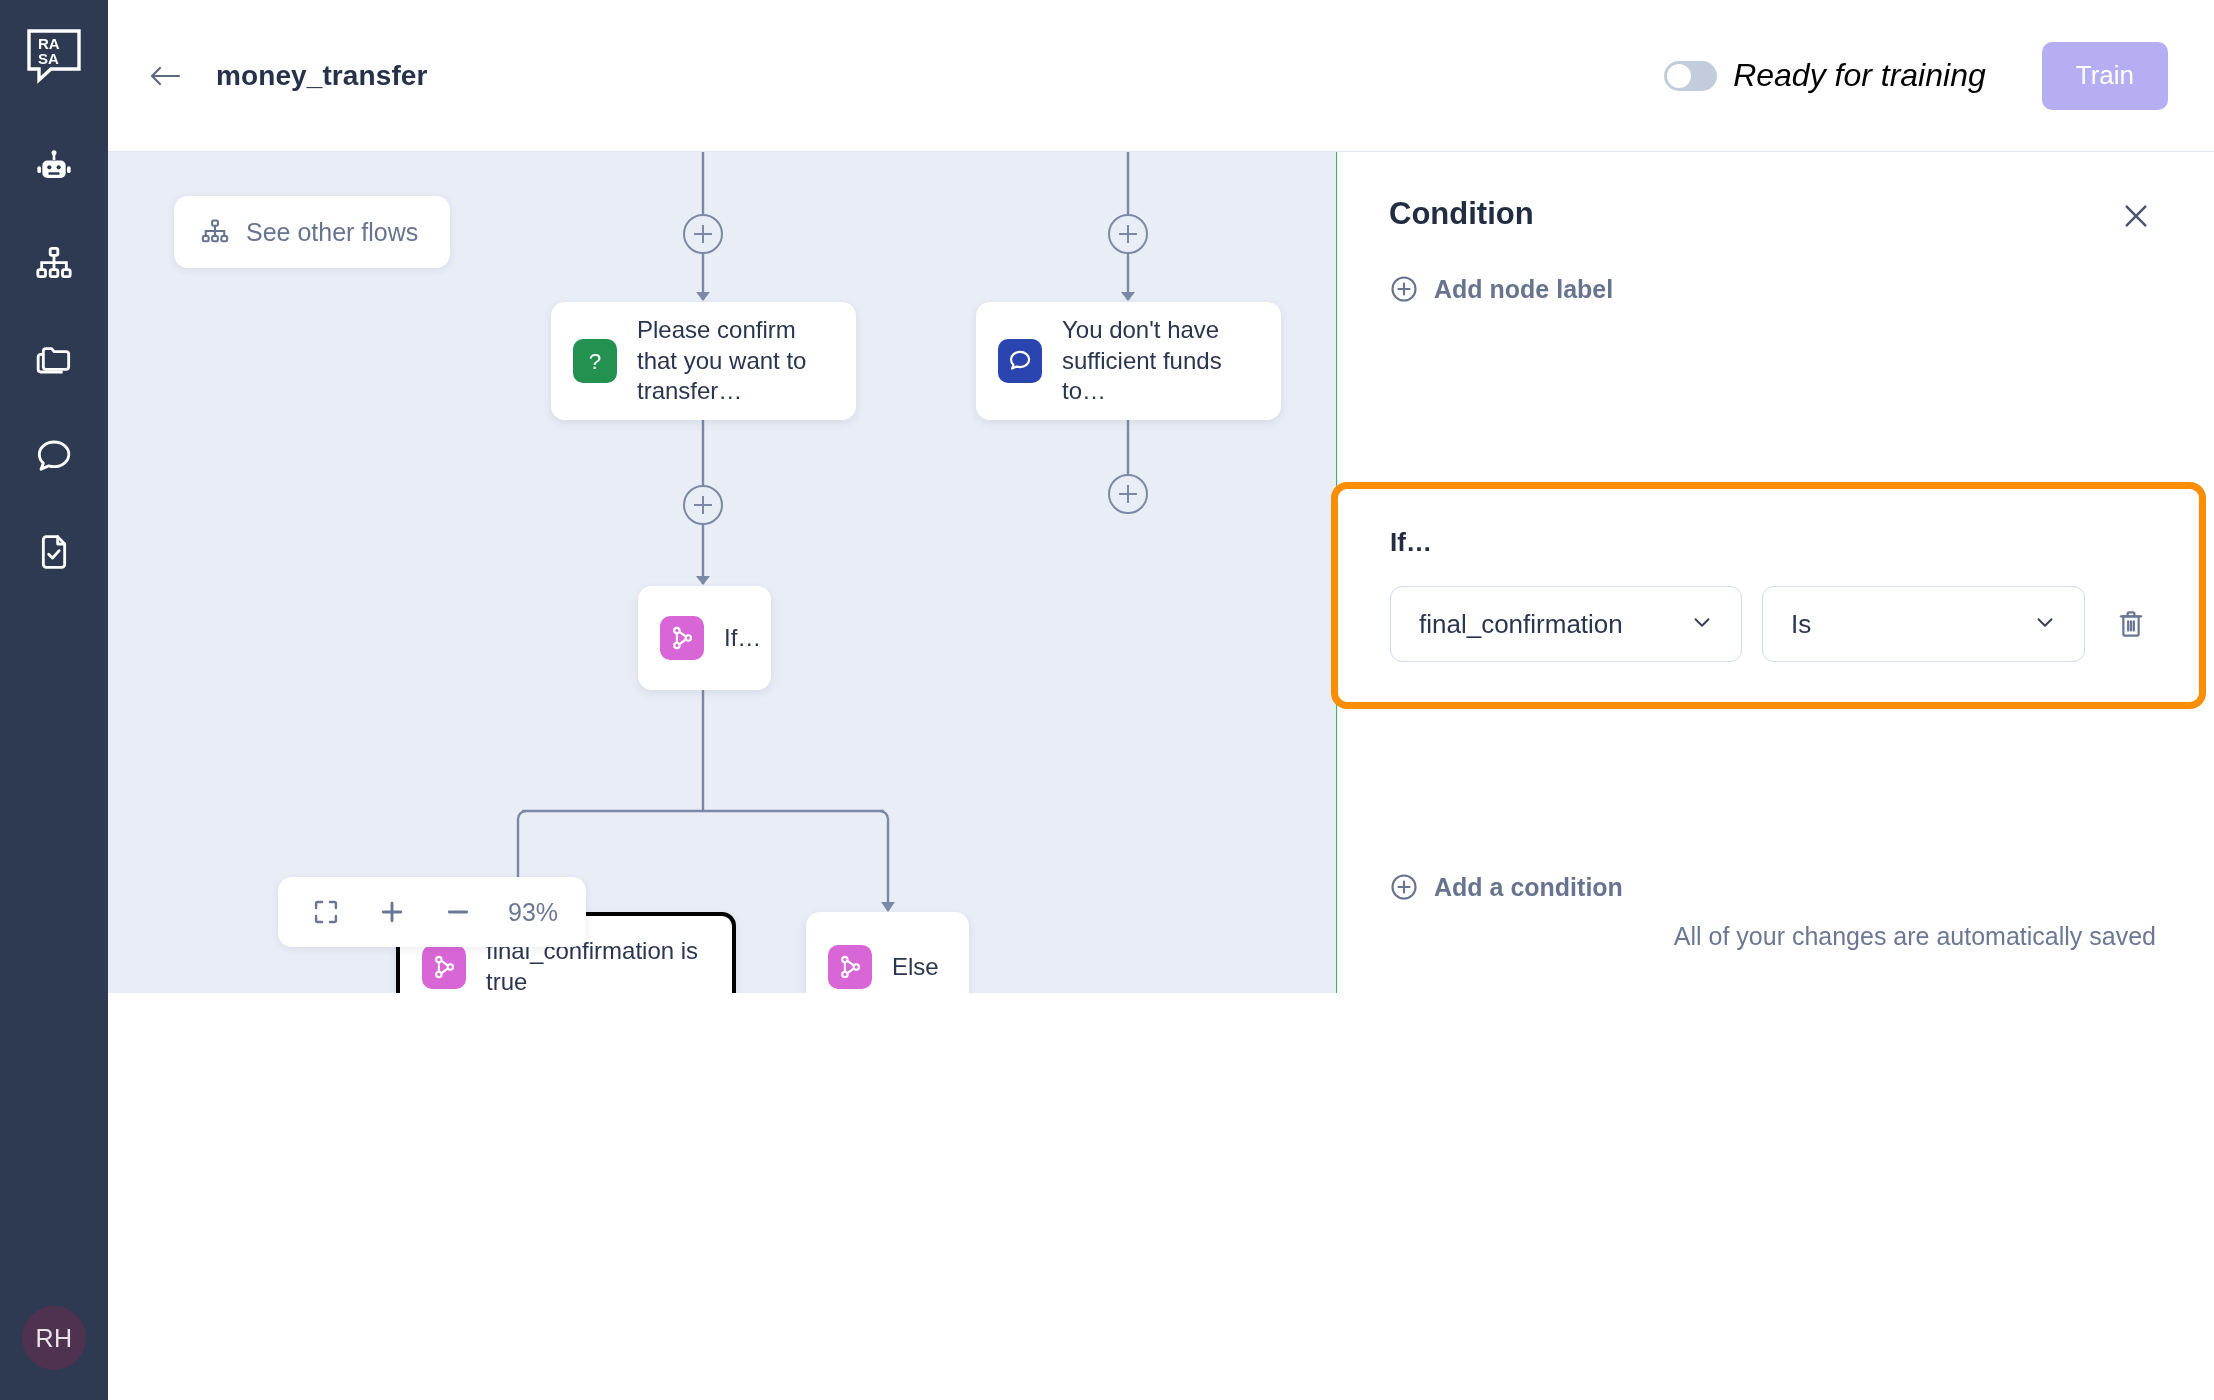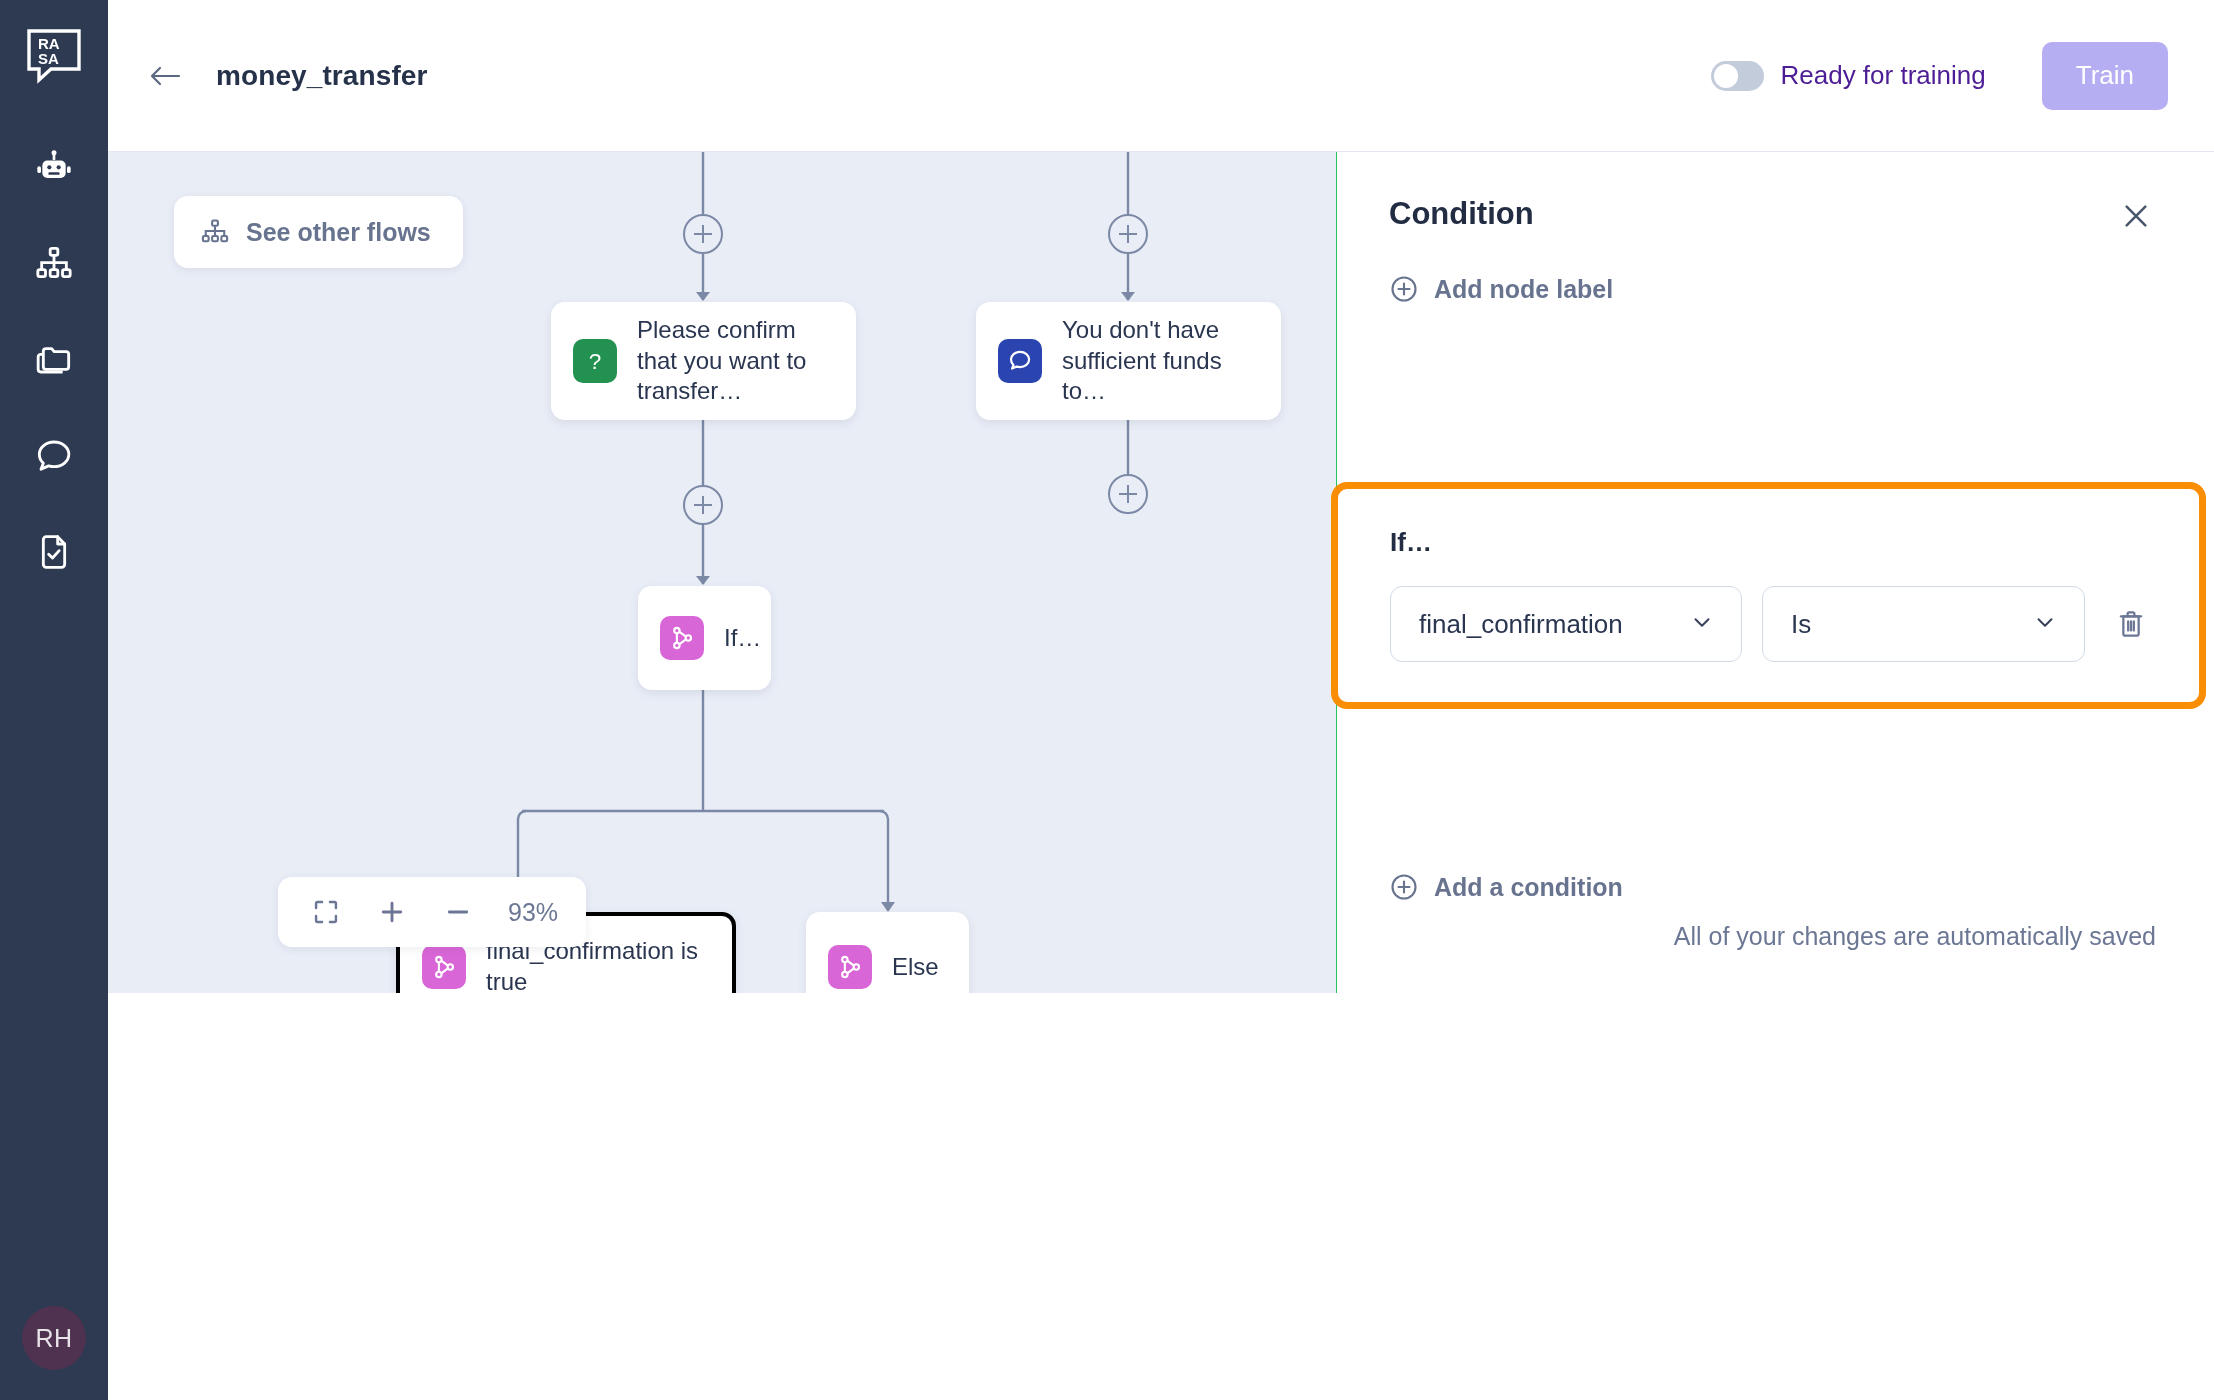--- a/index.html
+++ b/index.html
@@ -54,21 +54,21 @@
   .topbar-right { margin-left: auto; display: flex; align-items: center; gap: 30px; }
   .toggle {
     width: 53px; height: 30px; border-radius: 15px;
     background: #c3ccda; position: relative; cursor: pointer; flex: 0 0 53px;
   }
   .toggle .knob {
     position: absolute; left: 3px; top: 3px;
     width: 24px; height: 24px; border-radius: 50%;
     background: #ffffff;
   }
-  .toggle-label { font-size: 26px; color: #4c1d95; margin-left: -14px; }
+  .toggle-label { font-size: 32px; color: #000000; margin-left: -14px; font-style: italic; }
   .train-btn {
     background: #b5aef2; color: #ffffff;
     border: none; border-radius: 10px;
     font-size: 26px; font-family: inherit;
     padding: 0 34px; height: 68px;
     cursor: pointer; margin-left: 26px;
   }
 
   
   .body-split { flex: 1; display: flex; position: relative; min-height: 0; }
@@ -80,21 +80,21 @@
     background: #e9edf6;
     overflow: hidden;
   }
   .see-flows {
     position: absolute; left: 66px; top: 44px;
     background: #ffffff; border-radius: 14px;
     box-shadow: 0 2px 9px rgba(40,55,90,.09);
     height: 72px; display: flex; align-items: center;
     padding: 0 32px 0 26px; gap: 16px; cursor: pointer;
   }
-  .see-flows-label { font-size: 25px; font-weight: bold; color: #68748f; }
+  .see-flows-label { font-size: 25px; font-weight: normal; color: #68748f; }
 
   .zoomctl {
     position: absolute; left: 170px; bottom: 46px;
     background: #ffffff; border-radius: 14px;
     box-shadow: 0 2px 9px rgba(40,55,90,.09);
     height: 70px; display: flex; align-items: center;
     padding: 0 28px; gap: 26px;
   }
   .zoomctl .zbtn { cursor: pointer; display:flex; align-items:center; justify-content:center; width: 40px; height: 40px; }
   .zoom-pct { font-size: 25px; color: #6b7794; margin-left: 4px; }

